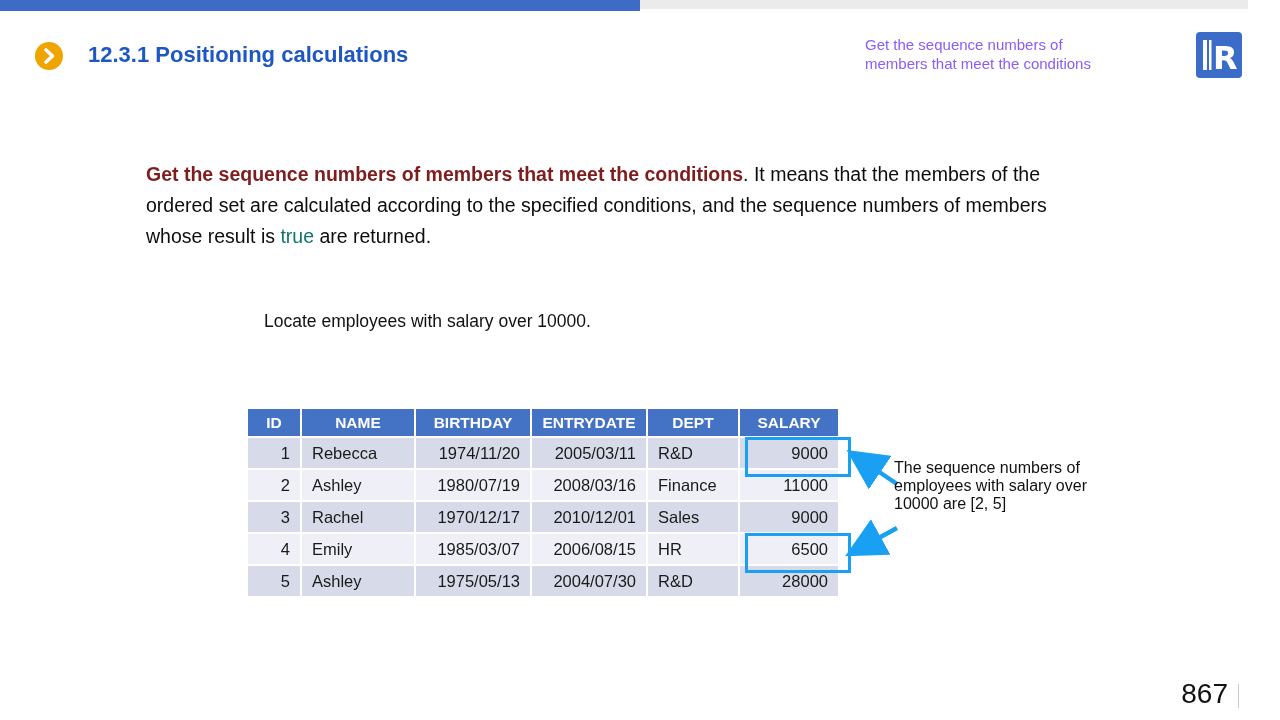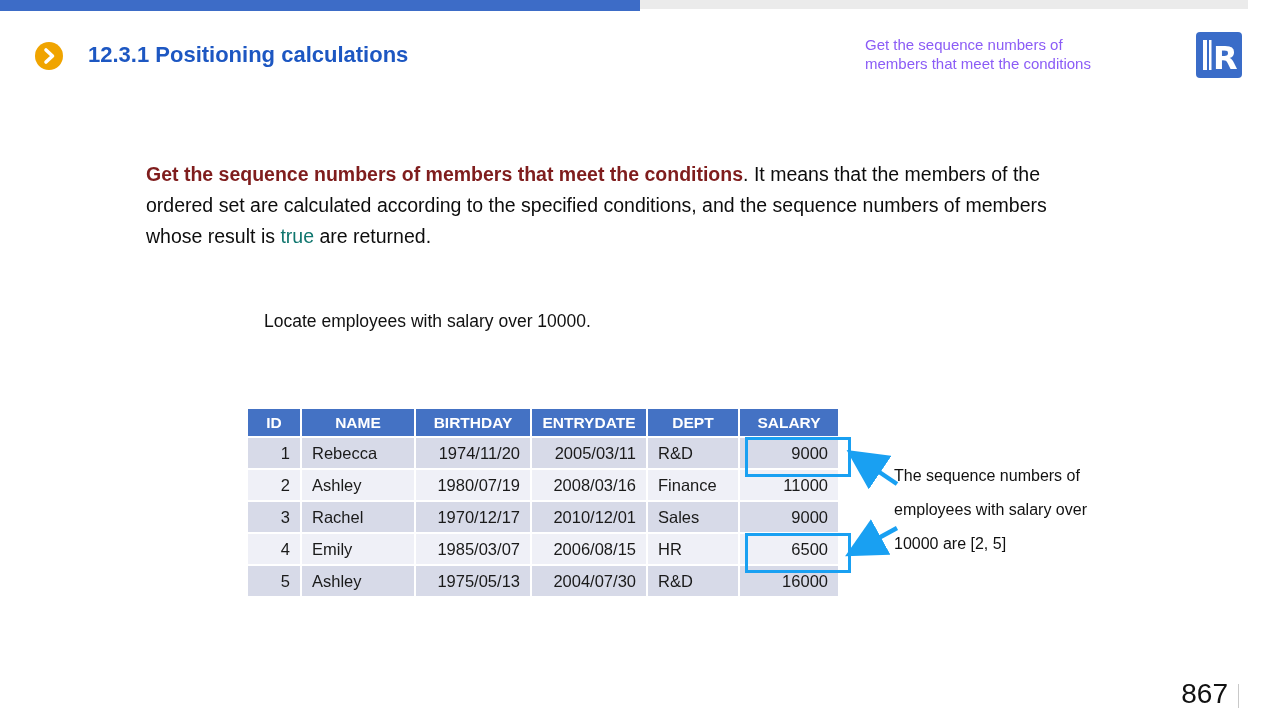--- a/index.html
+++ b/index.html
@@ -37,21 +37,21 @@
   .al-right{text-align:right;} .al-left{text-align:left;} .al-center{text-align:right;}
 
   
   .hl-box{position:absolute;width:100px;height:34px;border:3px solid #19A0F2;background:transparent;}
   #hl-box-1{left:745px;top:437px;}
   #hl-box-2{left:745px;top:533px;}
 
   .arrow-layer{position:absolute;left:840px;top:440px;}
 
   
-  .annotation{position:absolute;left:894px;top:459px;width:228px;font-size:16px;line-height:34px;color:#111;}
+  .annotation{position:absolute;left:894px;top:459px;width:228px;font-size:16px;line-height:18px;color:#111;}
 
   
   .page-number{position:absolute;left:1168px;top:678px;width:60px;text-align:right;
                font-size:28px;color:#111;}
   .footer-divider{position:absolute;left:1238px;top:684px;width:1px;height:24px;background:#C9C9C9;}
   .footer-icon{position:absolute;left:1246px;top:684px;width:26px;height:26px;cursor:pointer;}
 </style>
 </head>
 <body>
 
@@ -136,21 +136,21 @@
           <td class="al-center">2006/08/15</td>
           <td class="al-left">HR</td>
           <td class="al-right">6500</td>
         </tr>
         <tr class="row-odd">
           <td class="al-right">5</td>
           <td class="al-left">Ashley</td>
           <td class="al-center">1975/05/13</td>
           <td class="al-center">2004/07/30</td>
           <td class="al-left">R&amp;D</td>
-          <td class="al-right">16000</td>
+          <td class="al-right">28000</td>
         </tr>
       </tbody>
   </table>
 
   <div class="hl-box" id="hl-box-1"></div>
   <div class="hl-box" id="hl-box-2"></div>
 
   <svg class="arrow-layer" width="120" height="130" viewBox="0 0 120 130">
     <defs>
       <marker id="ah" markerWidth="9" markerHeight="9" refX="7" refY="4.5" orient="auto">

